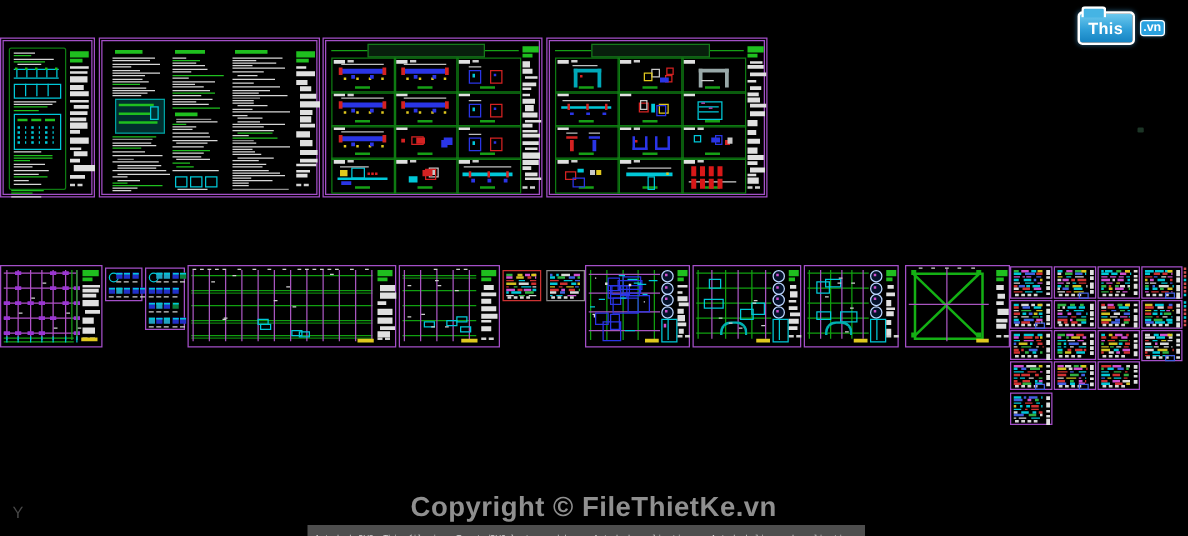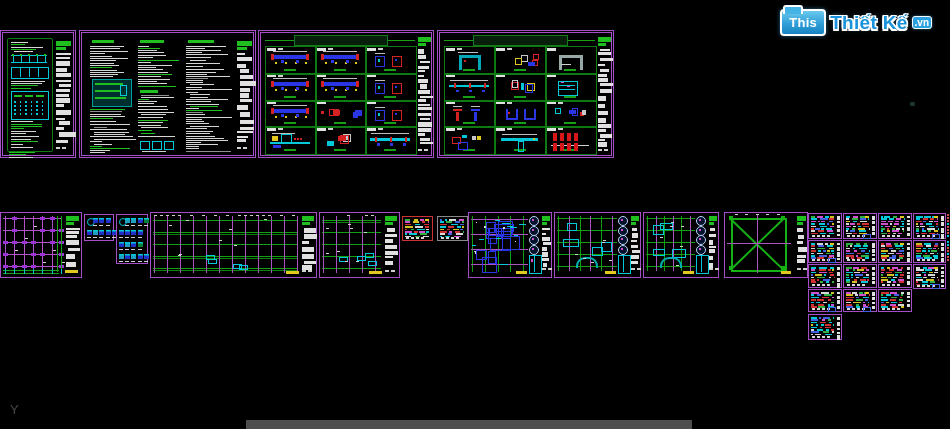--- a/index.html
+++ b/index.html
@@ -1663,23 +1663,23 @@
         <div style="position: absolute; left: 13px; top: 21px; width: 3px; height: 2px; background: rgb(216, 216, 216);"></div>
         <div style="position: absolute; left: 18px; top: 21px; width: 3px; height: 2px; background: rgb(216, 216, 216);"></div>
       </div>
     </div>
 
   <div id="logo">
     <div class="folder">
       <span class="tab"></span>
       <span class="file-txt">This</span>
     </div>
-    <span class="brand"><span>Thiết</span> <span>Kế</span></span>
     <span class="tld">.vn</span>
   </div>
 
+  <div id="watermark">Copyright © FileThietKe.vn</div>
   <div id="axis-y">Y</div>
   <div id="artifact"></div>
 
   <div id="statusbar">
     <span>Autodesk DWG.  This file is a TrustedDWG last saved by an Autodesk application or Autodesk licensed application.</span>
   </div>
 </div>
 
 </body></html>

